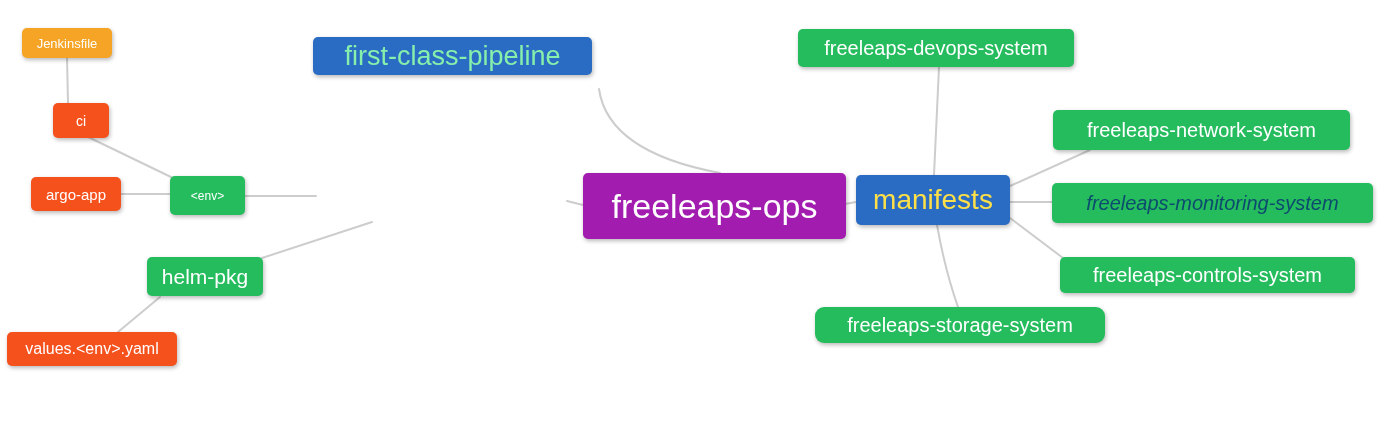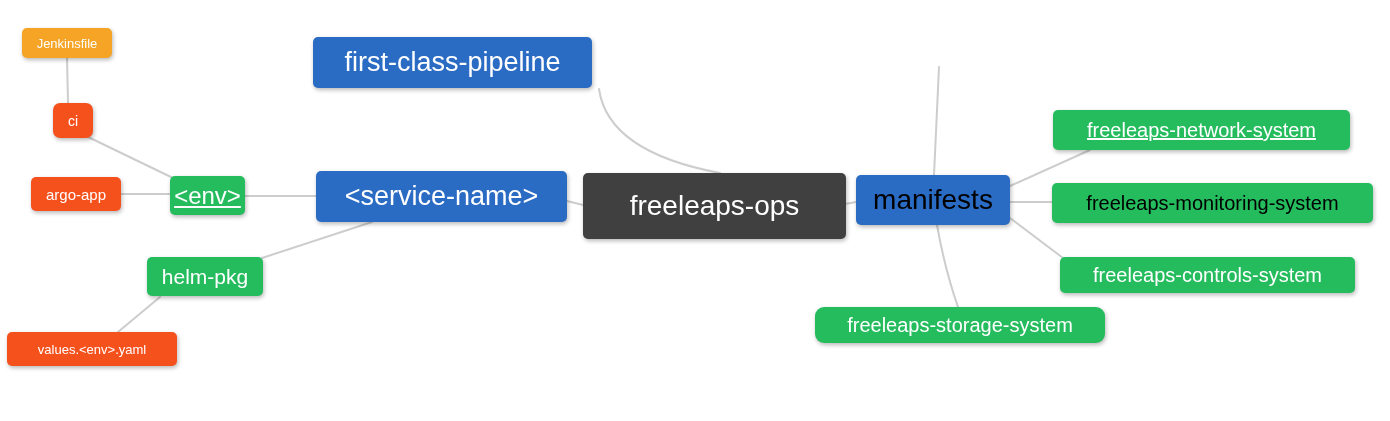--- a/index.html
+++ b/index.html
@@ -44,51 +44,51 @@
       <path d="M 934 175 L 939 67" stroke="#cdcdcd" stroke-width="2" fill="none" stroke-linecap="round"></path>
       <path d="M 1010 186 L 1090 150" stroke="#cdcdcd" stroke-width="2" fill="none" stroke-linecap="round"></path>
       <path d="M 1010 202 L 1052 202" stroke="#cdcdcd" stroke-width="2" fill="none" stroke-linecap="round"></path>
       <path d="M 1010 218 L 1063 258" stroke="#cdcdcd" stroke-width="2" fill="none" stroke-linecap="round"></path>
       <path d="M 937 225 Q 945 270 958 307" stroke="#cdcdcd" stroke-width="2" fill="none" stroke-linecap="round"></path>
     </svg>
   <div class="node-layer">
       <div class="node" style="left: 22px; top: 28px; width: 90px; height: 30px; font-size: 13px; background: rgb(246, 164, 38); color: rgb(255, 255, 255);">
         <span>Jenkinsfile</span>
       </div>
-      <div class="node" style="left: 53px; top: 103px; width: 40px; height: 35px; font-size: 14px; background: rgb(245, 81, 29); color: rgb(255, 255, 255); border-radius: 7px;">
+      <div class="node" style="left: 53px; top: 103px; width: 56px; height: 35px; font-size: 14px; background: rgb(245, 81, 29); color: rgb(255, 255, 255);">
         <span>ci</span>
       </div>
       <div class="node" style="left: 31px; top: 177px; width: 90px; height: 34px; font-size: 15px; background: rgb(245, 81, 29); color: rgb(255, 255, 255);">
         <span>argo-app</span>
       </div>
-      <div class="node" style="left: 170px; top: 176px; width: 75px; height: 39px; font-size: 24px; background: rgb(37, 188, 94); color: rgb(255, 255, 255); text-decoration: underline;">
+      <div class="node" style="left: 170px; top: 176px; width: 75px; height: 39px; font-size: 12px; background: rgb(37, 188, 94); color: rgb(255, 255, 255);">
         <span>&lt;env&gt;</span>
       </div>
       <div class="node" style="left: 147px; top: 257px; width: 116px; height: 39px; font-size: 21px; background: rgb(37, 188, 94); color: rgb(255, 255, 255);">
         <span>helm-pkg</span>
       </div>
-      <div class="node" style="left: 7px; top: 332px; width: 170px; height: 34px; font-size: 13px; background: rgb(245, 81, 29); color: rgb(255, 255, 255);">
+      <div class="node" style="left: 7px; top: 332px; width: 170px; height: 34px; font-size: 16px; background: rgb(245, 81, 29); color: rgb(255, 255, 255);">
         <span>values.&lt;env&gt;.yaml</span>
       </div>
-      <div class="node" style="left: 313px; top: 37px; width: 279px; height: 51px; font-size: 27px; background: rgb(42, 107, 196); color: #ffffff;">
+      <div class="node" style="left: 313px; top: 37px; width: 279px; height: 38px; font-size: 27px; background: rgb(42, 107, 196); color: #86efac;">
         <span>first-class-pipeline</span>
       </div>
-      <div class="node" style="left: 316px; top: 171px; width: 251px; height: 51px; font-size: 27px; background: rgb(42, 107, 196); color: rgb(255, 255, 255);">
-        <span>&lt;service-name&gt;</span>
-      </div>
-      <div class="node" style="left: 583px; top: 173px; width: 263px; height: 66px; font-size: 28px; background: #404040; color: rgb(255, 255, 255);">
+      <div class="node" style="left: 583px; top: 173px; width: 263px; height: 66px; font-size: 34px; background: #a21caf; color: rgb(255, 255, 255);">
         <span>freeleaps-ops</span>
       </div>
-      <div class="node" style="left: 856px; top: 175px; width: 154px; height: 50px; font-size: 28px; background: rgb(42, 107, 196); color: #000000;">
+      <div class="node" style="left: 856px; top: 175px; width: 154px; height: 50px; font-size: 28px; background: rgb(42, 107, 196); color: #fde047;">
         <span>manifests</span>
       </div>
-      <div class="node" style="left: 1053px; top: 110px; width: 297px; height: 40px; font-size: 20px; background: rgb(37, 188, 94); color: rgb(255, 255, 255); text-decoration: underline;">
+      <div class="node" style="left: 798px; top: 29px; width: 276px; height: 38px; font-size: 20px; background: rgb(37, 188, 94); color: rgb(255, 255, 255);">
+        <span>freeleaps-devops-system</span>
+      </div>
+      <div class="node" style="left: 1053px; top: 110px; width: 297px; height: 40px; font-size: 20px; background: rgb(37, 188, 94); color: rgb(255, 255, 255);">
         <span>freeleaps-network-system</span>
       </div>
-      <div class="node" style="left: 1052px; top: 183px; width: 321px; height: 40px; font-size: 20px; background: rgb(37, 188, 94); color: #000000;">
+      <div class="node" style="left: 1052px; top: 183px; width: 321px; height: 40px; font-size: 20px; background: rgb(37, 188, 94); color: #0c4a6e; font-style: italic;">
         <span>freeleaps-monitoring-system</span>
       </div>
       <div class="node" style="left: 1060px; top: 257px; width: 295px; height: 36px; font-size: 20px; background: rgb(37, 188, 94); color: rgb(255, 255, 255); justify-content: center;">
         <span>freeleaps-controls-system</span>
       </div>
       <div class="node" style="left: 815px; top: 307px; width: 290px; height: 36px; font-size: 20px; background: rgb(37, 188, 94); color: rgb(255, 255, 255); border-radius: 9px;">
         <span>freeleaps-storage-system</span>
       </div>
     </div>
 </div>

